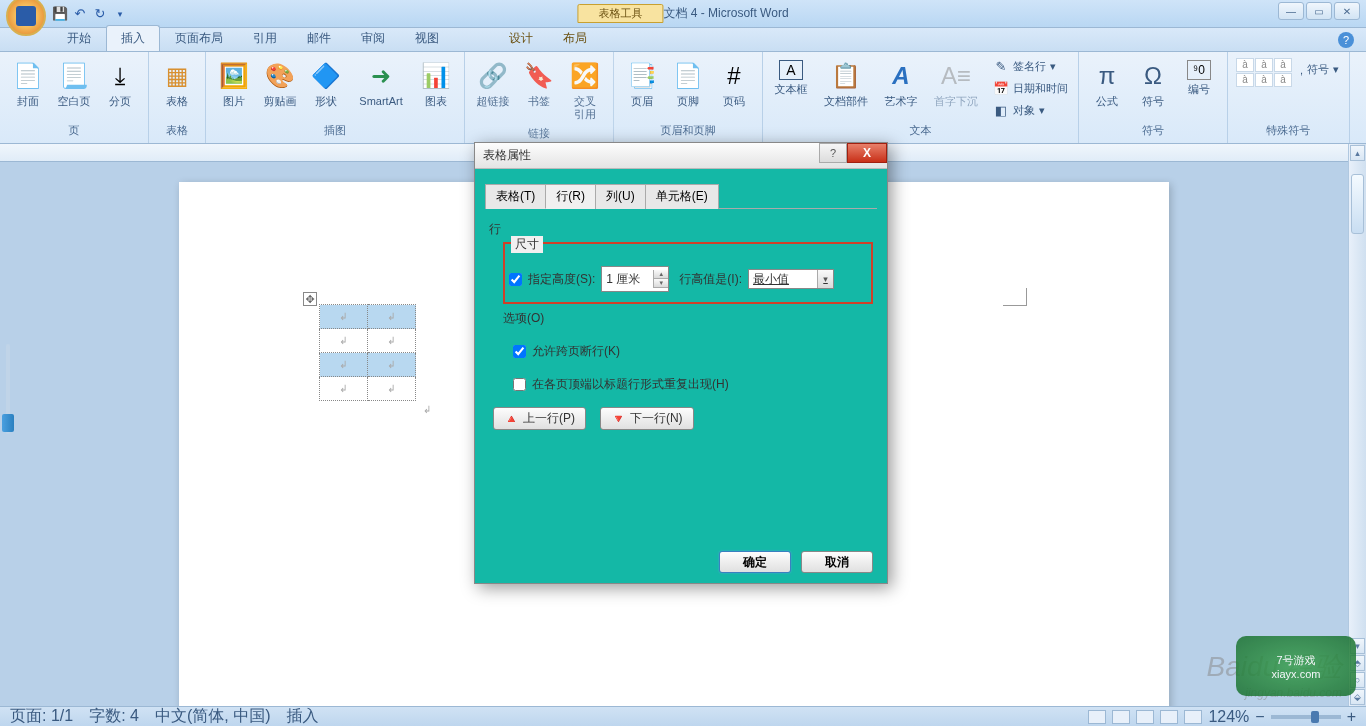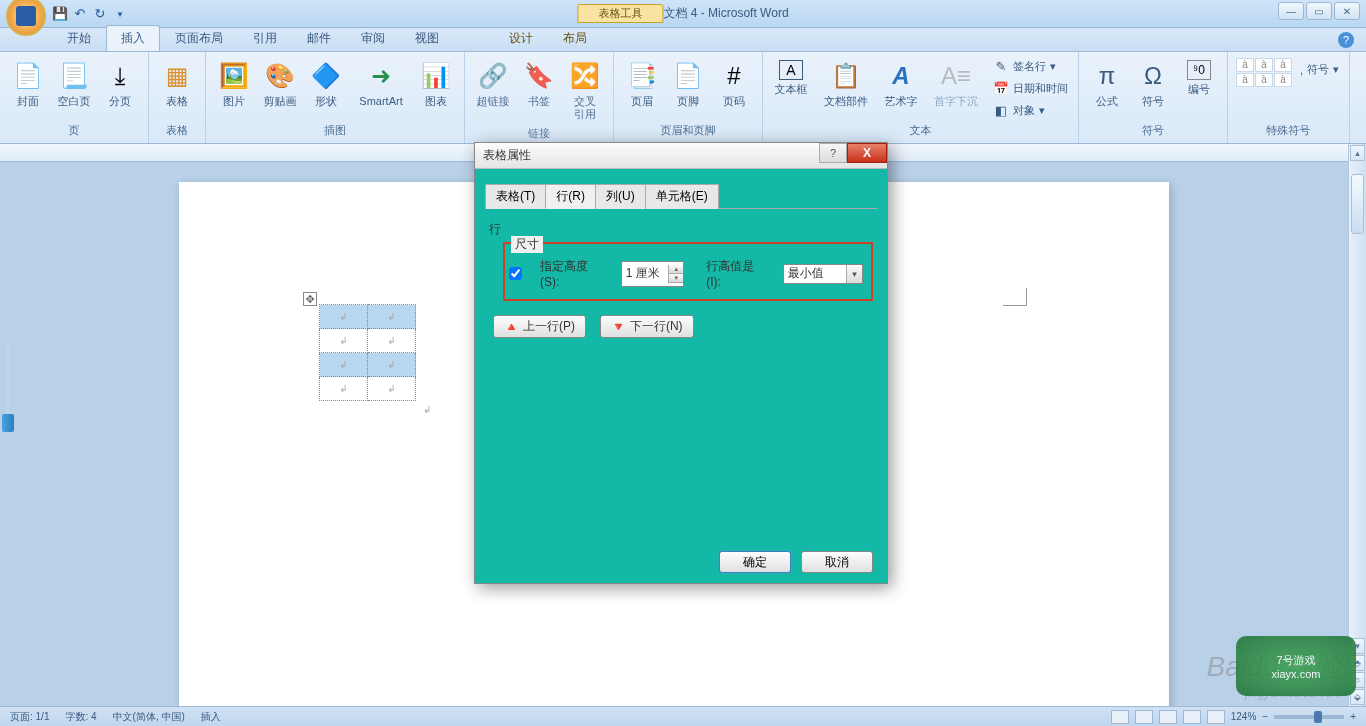--- a/index.html
+++ b/index.html
@@ -41,49 +41,49 @@
 .doc-table { position:absolute; top:122px; left:140px; border-collapse:collapse; }
 .doc-table td { width:48px; height:24px; border:1px dotted #888; font-size:10px; color:#aaa; text-align:center; }
 .doc-table tr.sel td { background:#b8d8f0; }
 .corner-mark { position:absolute; width:24px; height:18px; border-left:1px solid #999; border-bottom:1px solid #999; }
 .scrollbar-v { position:absolute; top:144px; right:0; width:18px; bottom:20px; background:linear-gradient(90deg,#e8f0fa,#d0e0f0); border-left:1px solid #b0c8e0; }
 .scrollbar-v .thumb { position:absolute; top:30px; left:2px; right:2px; height:60px; background:linear-gradient(#f4faff,#c8ddf2); border:1px solid #a8c0d8; border-radius:3px; }
 .sb-btn { height:16px; background:linear-gradient(#f0f6fc,#d8e6f4); border:1px solid #a8c0d8; margin:1px; font-size:9px; text-align:center; color:#5a7aa0; line-height:14px; }
 .zoom-slider { position:absolute; left:2px; top:200px; width:12px; }
 .zs-track { width:4px; height:90px; background:#c0d4e8; margin:0 auto; border-radius:2px; }
 .zs-thumb { width:12px; height:18px; background:linear-gradient(90deg,#4aa0e0,#2a80c0); border-radius:2px; position:relative; top:-20px; }
-.statusbar { position:absolute; bottom:0; left:0; right:0; height:20px; background:linear-gradient(#d0e2f4,#bed6ee); border-top:1px solid #9cb8d4; display:flex; align-items:center; padding:0 10px; font-size:10px; color:#3a5a80; gap:16px; }
+.statusbar { position:absolute; bottom:0; left:0; right:0; height:20px; background:linear-gradient(#d0e2f4,#bed6ee); border-top:1px solid #9cb8d4; display:flex; align-items:center; padding:0 10px; font-size:16px; color:#3a5a80; gap:16px; }
 .statusbar .right { margin-left:auto; display:flex; align-items:center; gap:6px; }
 .view-btn { width:18px; height:14px; border:1px solid #9cb8d4; background:#e8f0fa; }
 .dialog { position:absolute; top:142px; left:474px; width:414px; height:442px; background:#14b8a6; border:1px solid #888; box-shadow:4px 4px 16px rgba(0,0,0,0.4); z-index:100; }
 .dlg-title { height:26px; background:linear-gradient(#fdfdfd,#e4e4e4); border-bottom:1px solid #bbb; display:flex; align-items:center; padding-left:8px; font-size:12px; color:#333; position:relative; }
 .dlg-close-group { position:absolute; right:0; top:0; display:flex; }
 .dlg-help { width:28px; height:20px; background:linear-gradient(#f6f6f6,#dcdcdc); border:1px solid #aaa; text-align:center; font-size:11px; color:#555; line-height:18px; }
 .dlg-close { width:40px; height:20px; background:linear-gradient(#e8806a,#c83018); border:1px solid #a02010; color:#fff; text-align:center; font-size:12px; line-height:18px; font-weight:bold; }
 .dlg-body { padding:8px 10px; }
 .dlg-tabs { display:flex; border-bottom:1px solid #aaa; margin-top:6px; }
 .dlg-tab { padding:3px 10px; font-size:12px; border:1px solid #aaa; border-bottom:none; background:#e8e8e8; margin-right:-1px; position:relative; top:1px; }
 .dlg-tab.active { background:#f0f0f0; border-bottom:1px solid #f0f0f0; }
 .dlg-content { padding:8px 4px; font-size:12px; color:#333; }
 .fieldset-label { margin:4px 0; }
 .size-box { border:2px solid #d04028; padding:6px 8px 10px 4px; margin:4px 0 0 14px; position:relative; }
 .size-legend { position:absolute; top:-8px; left:6px; background:#f0f0f0; padding:0 4px; font-size:12px; }
-.form-row { display:flex; align-items:center; gap:18px; margin-top:8px; }
+.form-row { display:flex; align-items:center; gap:6px; margin-top:16px; }
 .form-row label { font-size:12px; }
 input[type=checkbox]{ width:13px; height:13px; }
 .spin-input { width:68px; height:26px; border:1px solid #888; background:#fff; display:flex; align-items:center; }
 .spin-input span { flex:1; padding-left:4px; font-size:12px; }
 .spin-btns { width:15px; display:flex; flex-direction:column; border-left:1px solid #aaa; }
 .spin-btns div { height:9px; font-size:7px; text-align:center; background:linear-gradient(#fafafa,#dadada); border-bottom:1px solid #aaa; line-height:8px; color:#666; }
-.combo { width:86px; height:20px; border:1px solid #888; background:#fff; display:flex; align-items:center; }
+.combo { width:86px; height:20px; border:1px solid #888; background:#fff; display:flex; align-items:center;text-decoration:underline; }
 .combo span { flex:1; padding-left:4px; font-size:12px; }
 .combo .arr { width:16px; border-left:1px solid #aaa; text-align:center; font-size:9px; color:#555; background:linear-gradient(#fafafa,#dadada); line-height:18px; }
 .options-zone { margin:10px 0 0 24px; }
 .nav-btn { padding:2px 10px; border:1px solid #888; background:linear-gradient(#fdfdfd,#e0e0e0); border-radius:3px; font-size:12px; display:inline-flex; align-items:center; gap:4px; }
-.dlg-footer { position:absolute; bottom:10px; right:14px; display:flex; gap:10px; }
+.dlg-footer { position:absolute; bottom:10px; right:14px; display:flex; gap:10px;font-weight:bold; }
 .dlg-btn { width:72px; height:22px; border:1px solid #888; background:linear-gradient(#fdfdfd,#e0e0e0); border-radius:3px; font-size:12px; text-align:center; line-height:20px; }
 .dlg-btn.primary { border:1px solid #3a80c0; box-shadow:0 0 2px #5aa0e0; }
 .watermark { position:absolute; right:24px; bottom:26px; color:#888; opacity:0.5; font-size:28px; font-style:italic; pointer-events:none; text-align:right; }
 .watermark .sm { font-size:12px; display:block; }
 .game-badge { position:absolute; right:10px; bottom:30px; width:120px; height:60px; background:radial-gradient(#3aa050,#1a7030); border-radius:10px; opacity:0.85; display:flex; flex-direction:column; align-items:center; justify-content:center; color:#fff; font-size:11px; }
 </style>
 </head>
 <body>
 
 <div class="titlebar">
@@ -345,20 +345,31 @@
             <div class="spin-btns">
                 <div>▴</div>
                 <div>▾</div>
               </div>
           </div>
           <label style="margin-left:4px;">行高值是(I):</label>
           <div class="combo">
             <span>最小值</span>
             <div class="arr">▾</div>
           </div>
+        </div>
+      </div>
+      <div class="fieldset-label" style="margin-left:14px;margin-top:6px;">选项(O)</div>
+      <div class="options-zone">
+        <div class="form-row">
+          <input type="checkbox" checked="" style="">
+          <label>允许跨页断行(K)</label>
+        </div>
+        <div class="form-row">
+          <input type="checkbox" style="">
+          <label>在各页顶端以标题行形式重复出现(H)</label>
         </div>
       </div>
       <div style="margin:14px 0 0 4px; display:flex; gap:14px;">
         <div class="nav-btn">
             <span>🔺</span>
             <span>上一行(P)</span>
           </div>
         <div class="nav-btn">
             <span>🔻</span>
             <span>下一行(N)</span>

